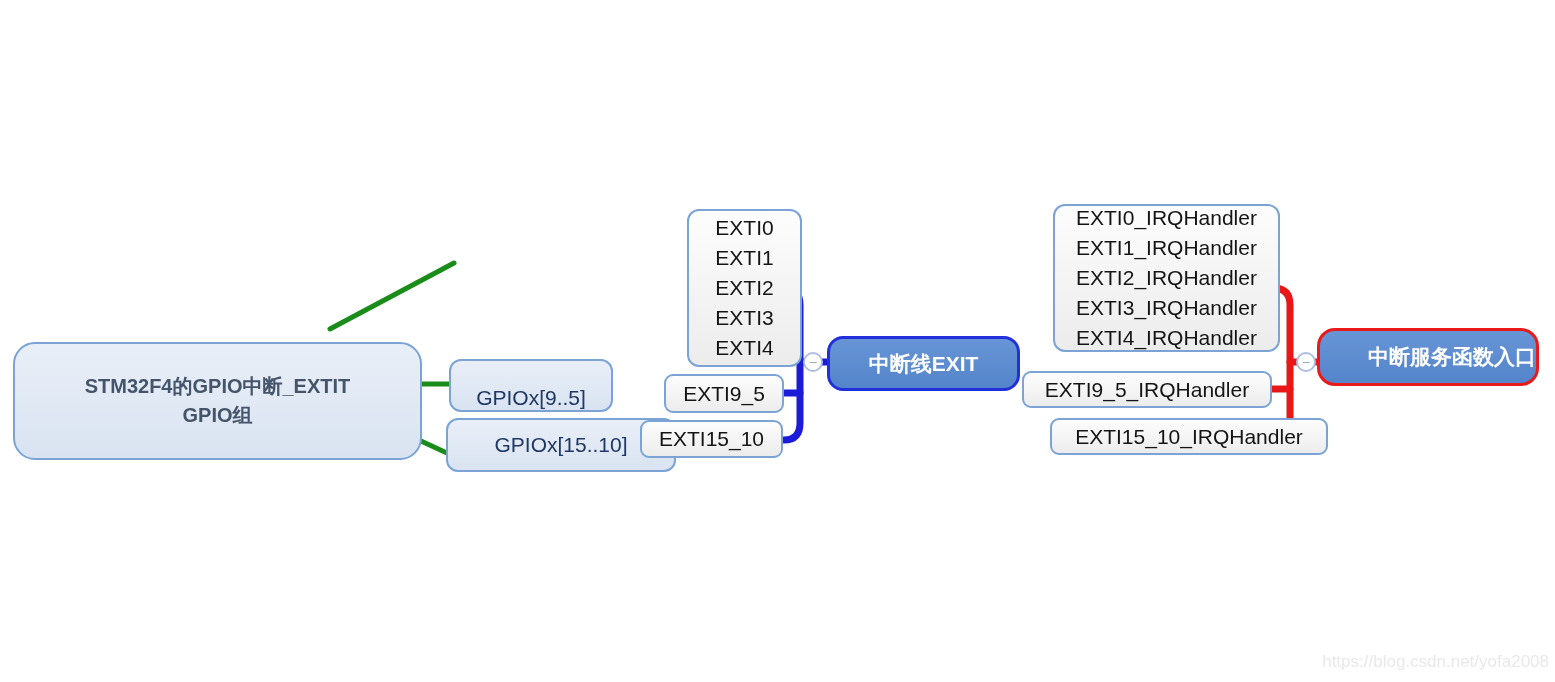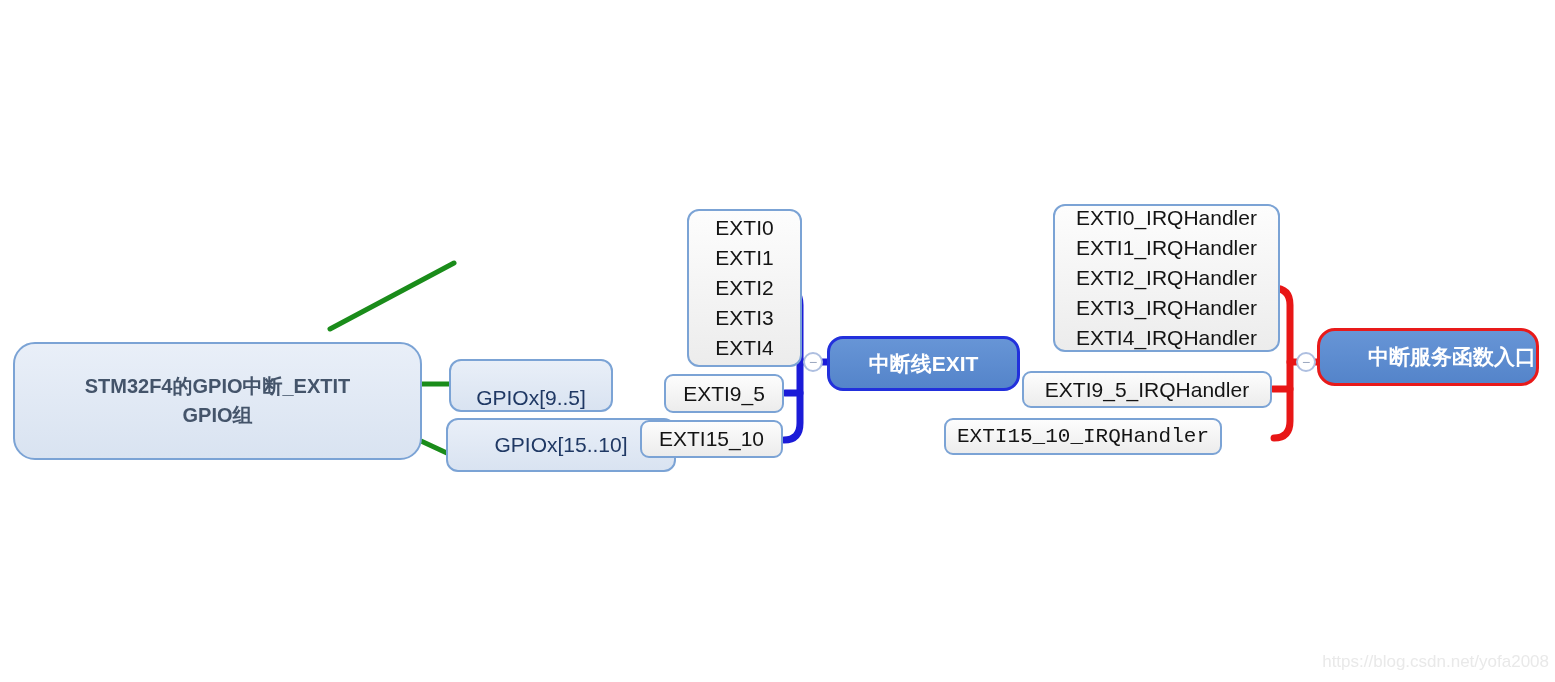--- a/index.html
+++ b/index.html
@@ -89,23 +89,23 @@
     left: 1053px; top: 204px; width: 227px; height: 148px;
     border-radius: 12px;
     color: #141414; font-size: 21px; line-height: 30px;
   }
   #irq-9-5 {
     left: 1022px; top: 371px; width: 250px; height: 37px;
     border-radius: 9px;
     color: #141414; font-size: 21px;
   }
   #irq-15-10 {
-    left: 944px; top: 418px; width: 278px; height: 37px;
-    border-radius: 9px;
-    color: #141414; font-size: 21px; font-family: Liberation Mono, monospace;
+    left: 1050px; top: 418px; width: 278px; height: 37px;
+    border-radius: 9px;
+    color: #141414; font-size: 21px;
   }
   #irq-hub {
     left: 1317px; top: 328px; width: 222px; height: 58px;
     border-radius: 18px;
     border: 3px solid #e81a1a;
     align-items: flex-end;
   }
   .toggle {
     position: absolute;
     width: 16px; height: 16px;

